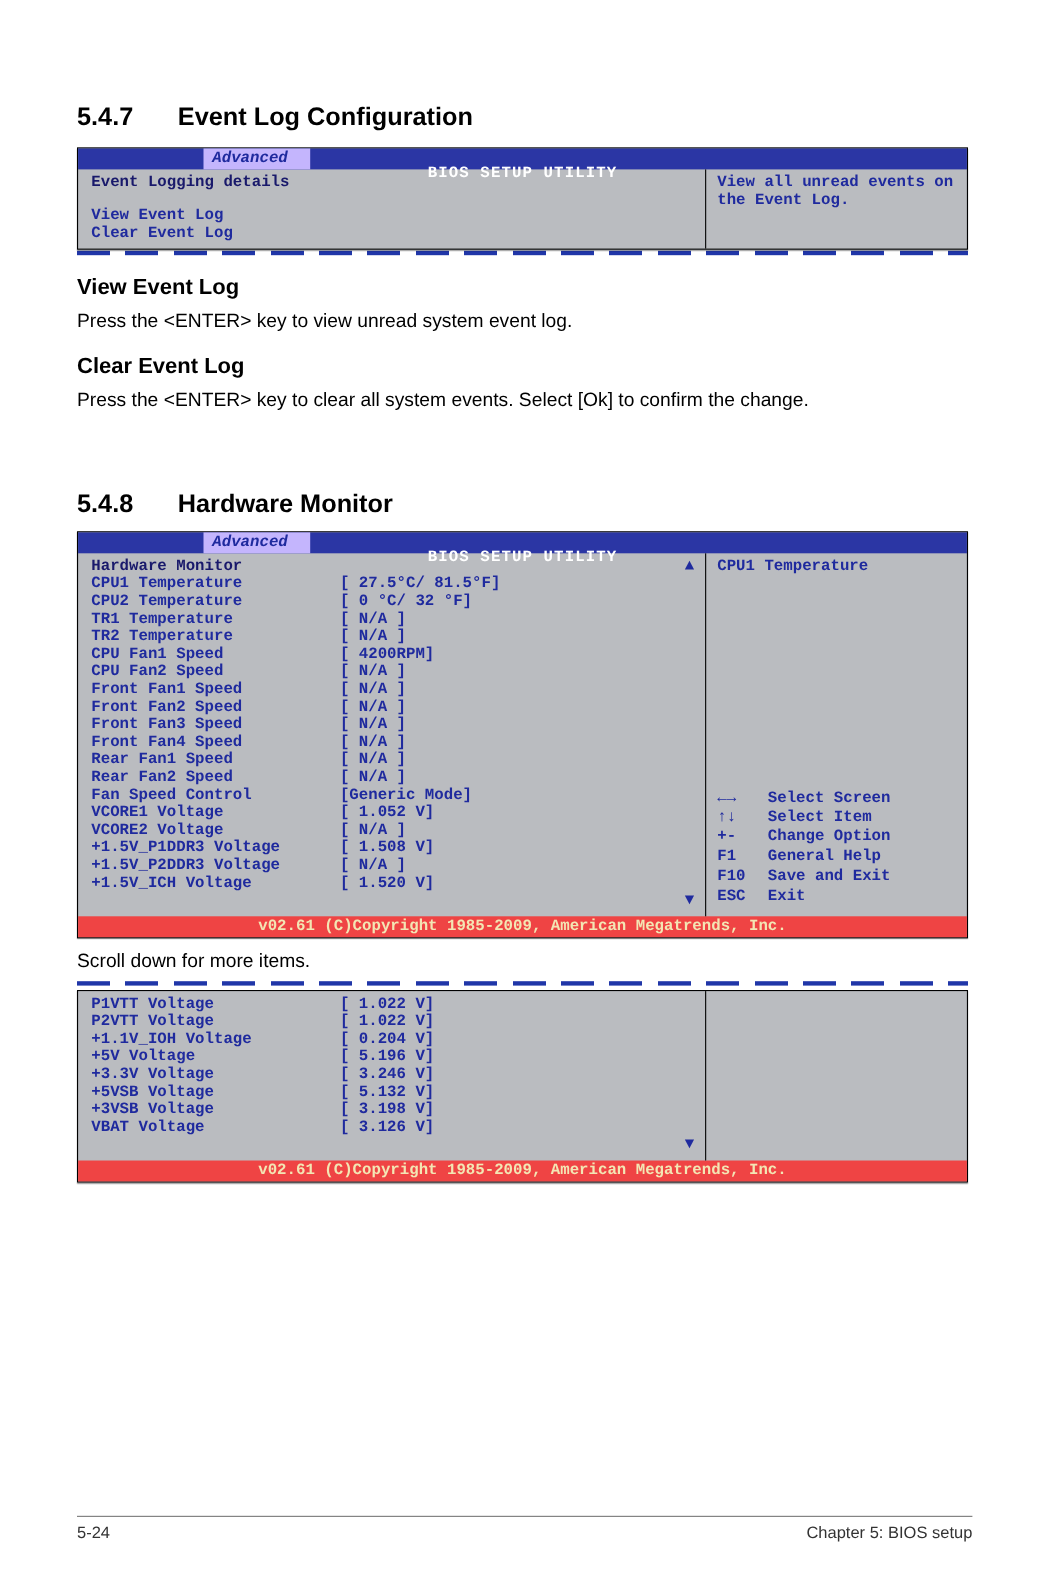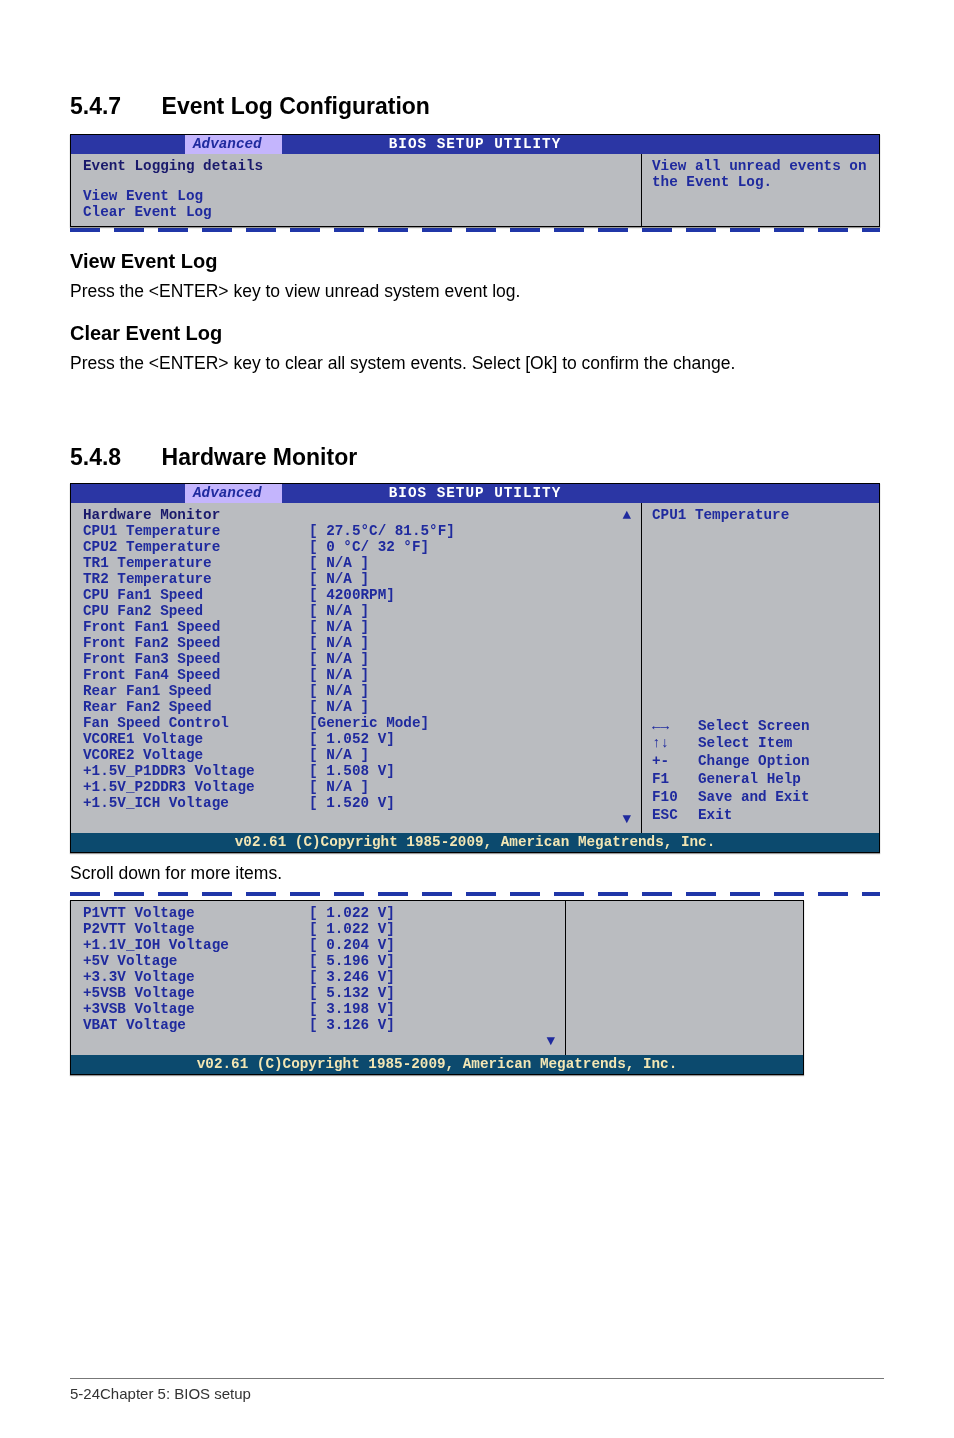--- a/index.html
+++ b/index.html
@@ -26,21 +26,21 @@
     position: relative;
     box-shadow: 0 1px 1px rgba(0,0,0,0.4);
   }
   .bios-titlebar {
     background: #2b36a4;
     color: #fff;
     height: 19px;
     position: relative;
   }
   .bios-titlebar .center-label {
-    position:absolute; left:0; right:0; text-align:center; top:1px;
+    position:absolute; left:0; right:0; text-align:center; top:15px;
     letter-spacing: 1px;
   }
   .bios-tab {
     position:absolute; top:0px; height:19px; background:#c4b5fd; color:#1f2a9e;
     padding: 1px 20px 0 8px;
     font-style: italic;
   }
   .bios-body { display:flex; }
   .bios-left { flex:1; padding: 4px 10px 6px 12px; color:#1f2a9e; }
   .bios-right {
@@ -51,41 +51,41 @@
     position:relative;
   }
   .section-label { color:#19196b; }
   .row { display:flex; }
   .row .lbl { width: 226px; }
   .row .val { color:#1f2a9e; }
   .help-keys { position:absolute; left:10px; right:10px; bottom:8px; line-height:1.25;}
   .help-keys .hk { display:flex; }
   .help-keys .hk .k { width:46px;}
   .footer-bar {
-    background:#0c4a6e; color:#f3e6b4; text-align:center; padding:1px 0 2px 0;
+    background:#ef4444; color:#f3e6b4; text-align:center; padding:1px 0 2px 0;
   }
   .dashed-sep {
     height: 4px;
     background: repeating-linear-gradient(90deg,#2036a8 0 30px, transparent 30px 44px);
     margin: 1px 0;
   }
   .scroll-arrow { color:#1f2a9e; font-weight:bold; }
 
   .page-footer {
     position:absolute; left:70px; right:70px; bottom: 36px;
     border-top: 1px solid #777;
     padding-top: 6px;
-    display:flex; 
+    display:flex; justify-content: space-between;
     font-size: 15px; color:#333;
   }
 
   
   #bios1 { margin-top: 14px; width: 810px; }
   #bios2 { margin-top: 12px; width: 810px; }
-  #bios3 { margin-top: 4px; width: 734px; font-family: Liberation Mono, monospace; }
+  #bios3 { margin-top: 4px; width: 810px; font-family: Liberation Mono, monospace; }
   .heading-block { margin-bottom: 0px;}
 </style>
 </head>
 <body>
 
 <div class="heading-block">
   <span class="sec-num">5.4.7</span>
   <span class="sec-title">Event Log Configuration</span>
 </div>
 

